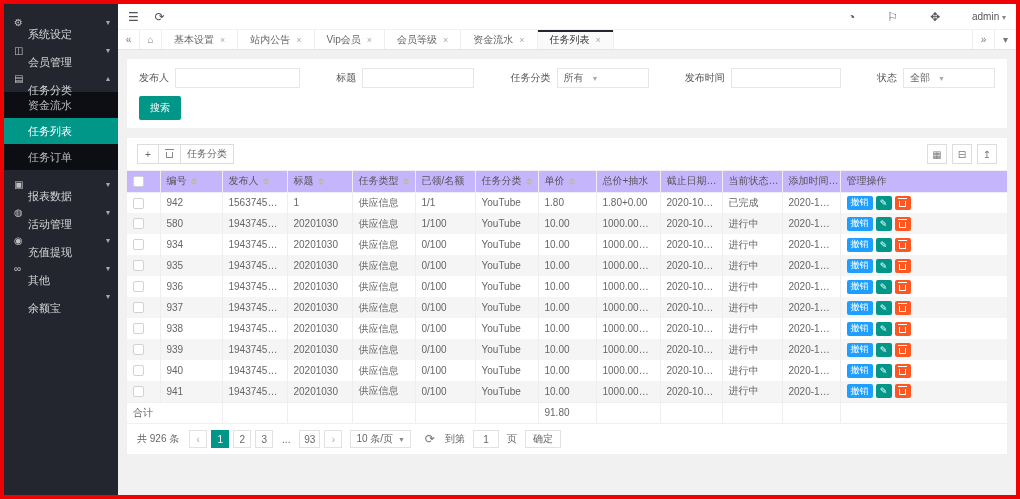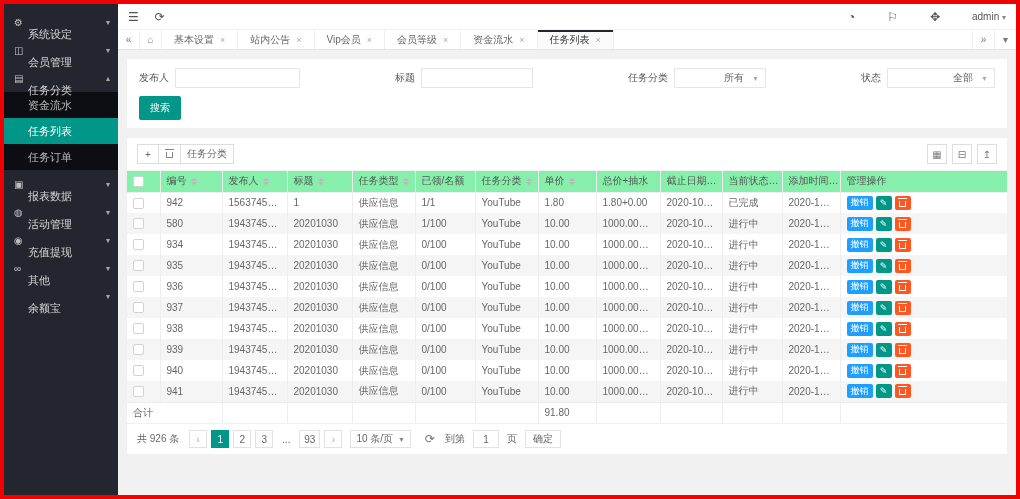--- a/index.html
+++ b/index.html
@@ -39,37 +39,37 @@
 
   .content { flex:1; padding:8px; overflow:hidden; }
   .card { background:#fff; border:1px solid #f0f0f0; }
 
   
   .filter-card { padding:9px 12px 8px; margin-bottom:8px; }
   .filter-row { display:flex; align-items:center; justify-content:space-between; }
   .fgroup { display:flex; align-items:center; gap:6px; }
   .flabel { color:#555; white-space:nowrap; }
   .finput { height:20px; border:1px solid #e6e6e6; background:#fff; padding:0 5px; font-size:10px; color:#666; outline:none; }
-  .fselect { height:20px; border:1px solid #e6e6e6; background:#fff; padding:0 6px; display:flex; align-items:center; justify-content:flex-end; cursor:pointer; }
+  .fselect { height:20px; border:1px solid #e6e6e6; background:#fff; padding:0 6px; display:flex; align-items:center; justify-content:flex-start; cursor:pointer; }
   .fselect .caret { font-size:7px; color:#aaa; margin-left:8px; }
   .search-btn { margin-top:8px; display:inline-block; background:#009688; color:#fff; border:none; padding:5px 11px; font-size:10px; border-radius:2px; cursor:pointer; }
 
   
   .table-card { display:flex; flex-direction:column; }
   .tc-toolbar { display:flex; align-items:center; padding:6px 10px; border-bottom:1px solid #f0f0f0; }
   .tool-left { display:flex; }
   .tool-btn { height:20px; min-width:22px; padding:0 6px; border:1px solid #ddd; background:#fff; color:#666; display:flex; align-items:center; justify-content:center; cursor:pointer; font-size:10px; }
   .tool-btn + .tool-btn { border-left:none; }
   .tool-right { margin-left:auto; display:flex; gap:5px; }
   .tool-icon-btn { width:20px; height:20px; border:1px solid #ddd; background:#fff; color:#777; display:flex; align-items:center; justify-content:center; cursor:pointer; font-size:10px; }
 
   table { border-collapse:collapse; table-layout:fixed; width:100%; }
   th, td { border-right:1px solid #eee; padding:0 6px; height:21px; text-align:left; font-weight:normal; white-space:nowrap; overflow:hidden; text-overflow:ellipsis; color:#666; }
   th:last-child, td:last-child { border-right:none; }
-  thead th { border-bottom:1px solid #eee; color:#555; background:#86efac; }
+  thead th { border-bottom:1px solid #eee; color:#555; background:#c4b5fd; }
   tbody tr:nth-child(even) td { background:#f5f5f5; }
   tbody tr.total-row td { background:#fff; border-top:1px solid #eee; }
   .cb { display:inline-block; width:11px; height:11px; border:1px solid #d2d2d2; border-radius:2px; background:#fff; vertical-align:middle; cursor:pointer; }
   .sort { display:inline-flex; flex-direction:column; margin-left:4px; vertical-align:middle; }
   .sort i { width:0; height:0; border:3px solid transparent; display:block; }
   .sort .up { border-bottom-color:#b8b8b8; margin-bottom:1px; }
   .sort .dn { border-top-color:#b8b8b8; }
   .th-inner { display:inline-flex; align-items:center; }
 
   .act-btn { display:inline-flex; align-items:center; justify-content:center; height:14px; padding:0 4px; border-radius:2px; color:#fff; font-size:9px; cursor:pointer; margin-right:3px; vertical-align:middle; }
@@ -208,22 +208,26 @@
             <input class="finput" style="width: 112px;" value="">
           </span>
           <span class="fgroup">
             <span class="flabel">任务分类</span>
             <span class="fselect" style="width:92px">
               <span>所有</span>
               <span class="caret">▼</span>
             </span>
           </span>
           <span class="fgroup">
+            <span class="flabel">发布时间</span>
+            <input class="finput" style="width: 110px;" value="">
+          </span>
+          <span class="fgroup">
             <span class="flabel">状态</span>
-            <span class="fselect" style="width:108px">
+            <span class="fselect" style="width:92px">
               <span>全部</span>
               <span class="caret">▼</span>
             </span>
           </span>
         </div>
         <button class="search-btn">搜索</button>
       </div>
 
       <div class="card table-card">
 

